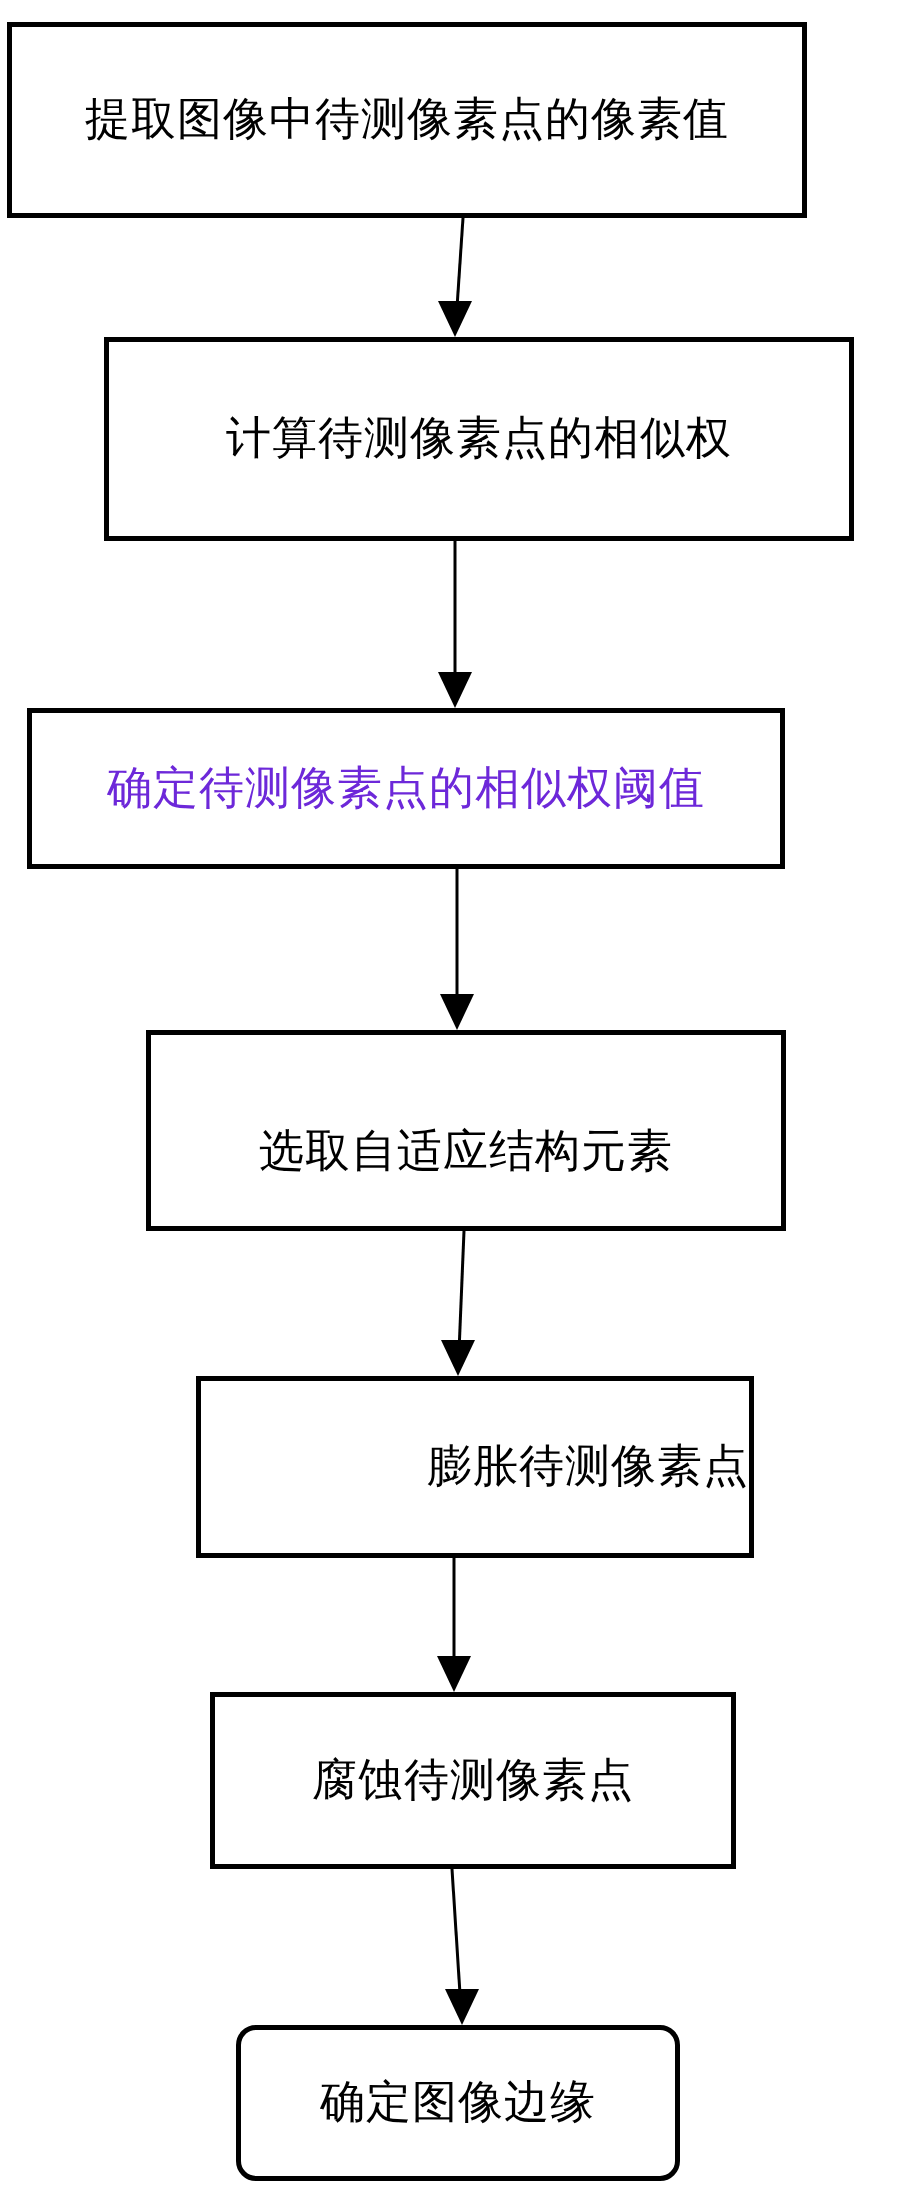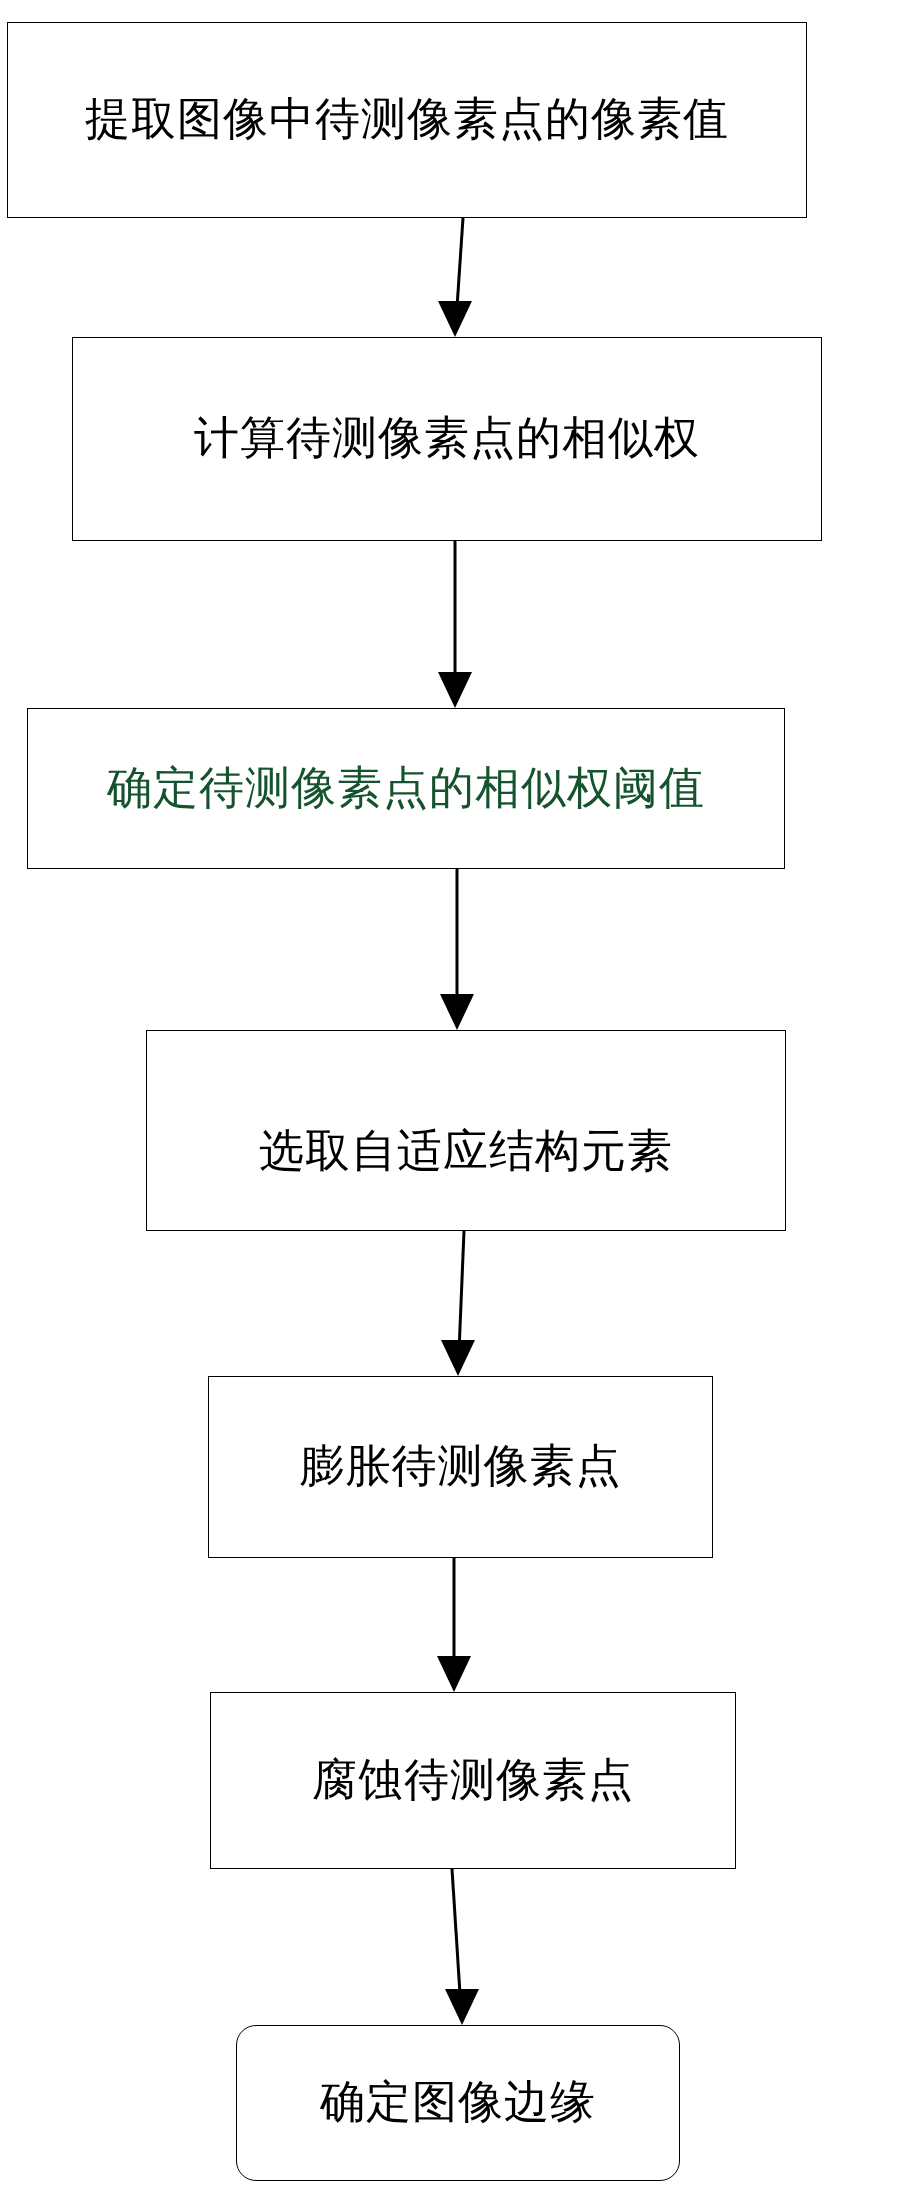--- a/index.html
+++ b/index.html
@@ -11,21 +11,21 @@
     position: relative;
     width: 914px;
     height: 2188px;
     background: #ffffff;
     overflow: hidden;
     font-family: "Liberation Serif", "DejaVu Serif", serif;
   }
   .node {
     position: absolute;
     box-sizing: border-box;
-    border: 1px solid #701a75;
+    border: 5px solid #701a75;
     background: #ffffff;
     display: flex;
     align-items: center;
     justify-content: center;
     text-align: center;
   }
   .node-label {
     font-size: 45px;
     line-height: 1.1;
     color: #000000;
@@ -86,30 +86,30 @@
     </div>
     <div class="connector" style="left: 422px; top: 1865px; width: 70px; height: 164px;">
       <svg width="70" height="164" viewBox="0 0 70 164">
         <line class="conn-line" x1="30" y1="4" x2="37.69703444403965" y2="124.07373732701855"></line>
         <polygon class="conn-head" points="23,124 57,124 40,160"></polygon>
       </svg>
     </div>
     <div class="node" style="left: 7px; top: 22px; width: 800px; height: 196px; border-color: rgb(0, 0, 0);">
       <div class="node-label" style="color: rgb(0, 0, 0);">提取图像中待测像素点的像素值</div>
     </div>
-    <div class="node" style="left: 72px; top: 337px; width: 750px; height: 204px; border-color: rgb(0, 0, 0);">
+    <div class="node" style="left: 104px; top: 337px; width: 750px; height: 204px; border-color: rgb(0, 0, 0);">
       <div class="node-label" style="color: rgb(0, 0, 0);">计算待测像素点的相似权</div>
     </div>
     <div class="node" style="left: 27px; top: 708px; width: 758px; height: 161px; border-color: rgb(0, 0, 0);">
-      <div class="node-label" style="color: #14532d;">确定待测像素点的相似权阈值</div>
+      <div class="node-label" style="color: #6d28d9;">确定待测像素点的相似权阈值</div>
     </div>
     <div class="node" style="left: 146px; top: 1030px; width: 640px; height: 201px; border-color: rgb(0, 0, 0);">
       <div class="node-label" style="color: rgb(0, 0, 0); margin-top: 43px;">选取自适应结构元素</div>
     </div>
-    <div class="node" style="left: 208px; top: 1376px; width: 505px; height: 182px; border-color: rgb(0, 0, 0);">
+    <div class="node" style="left: 196px; top: 1376px; width: 558px; height: 182px; border-color: rgb(0, 0, 0); justify-content: flex-end;">
       <div class="node-label" style="color: rgb(0, 0, 0);">膨胀待测像素点</div>
     </div>
     <div class="node" style="left: 192px; top: 1692px; width: 526px; height: 177px; border-color: rgb(0, 0, 0); margin-left: 18px;">
       <div class="node-label" style="color: rgb(0, 0, 0);">腐蚀待测像素点</div>
     </div>
     <div class="node" style="left: 236px; top: 2025px; width: 444px; height: 156px; border-color: rgb(0, 0, 0); border-radius: 20px;">
       <div class="node-label" style="color: rgb(0, 0, 0);">确定图像边缘</div>
     </div>
   </div>
 

